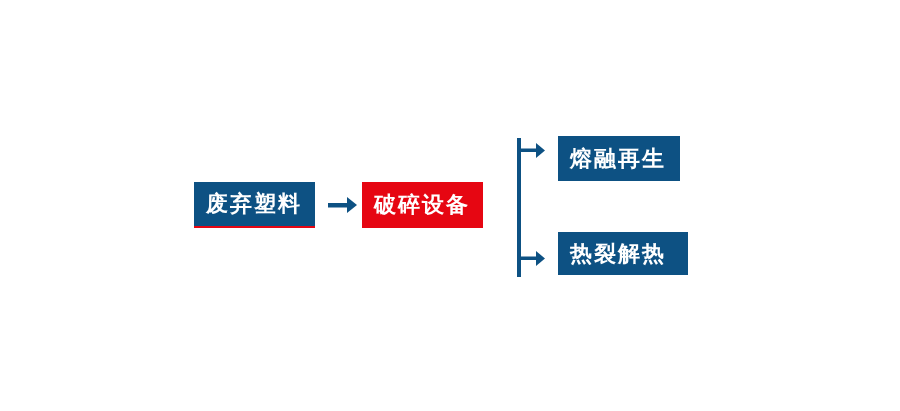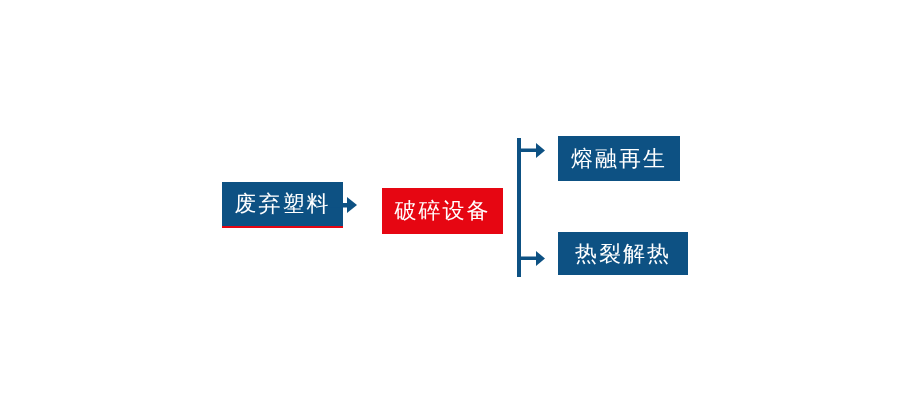--- a/index.html
+++ b/index.html
@@ -15,39 +15,39 @@
     position: relative;
     width: 900px;
     height: 411px;
     background: var(--bg);
     overflow: hidden;
   }
   .node {
     position: absolute;
     display: flex;
     align-items: center;
-    justify-content: center;
+    justify-content: flex-start;
     color: var(--text);
     font-size: 22px;
-    font-weight: 400;
+    font-weight: 700;
     letter-spacing: 2px;
     white-space: nowrap;
+    padding-left: 12px;
   }
   .node-blue { background: var(--blue); }
   .node-red  { background: var(--red); }
 
   .node-waste {
     left: 194px; top: 182px;
     width: 121px; height: 46px;
     border-bottom: 2px solid var(--red);
-    margin-left: 28px;
   }
   .node-crush {
-    left: 362px; top: 188px;
-    width: 121px; height: 46px; margin-left: 20px;
+    left: 362px; top: 182px;
+    width: 121px; height: 46px;
   }
   .node-melt {
     left: 558px; top: 136px;
     width: 122px; height: 45px;
   }
   .node-pyro {
     left: 558px; top: 232px;
     width: 130px; height: 43px;
   }
 

